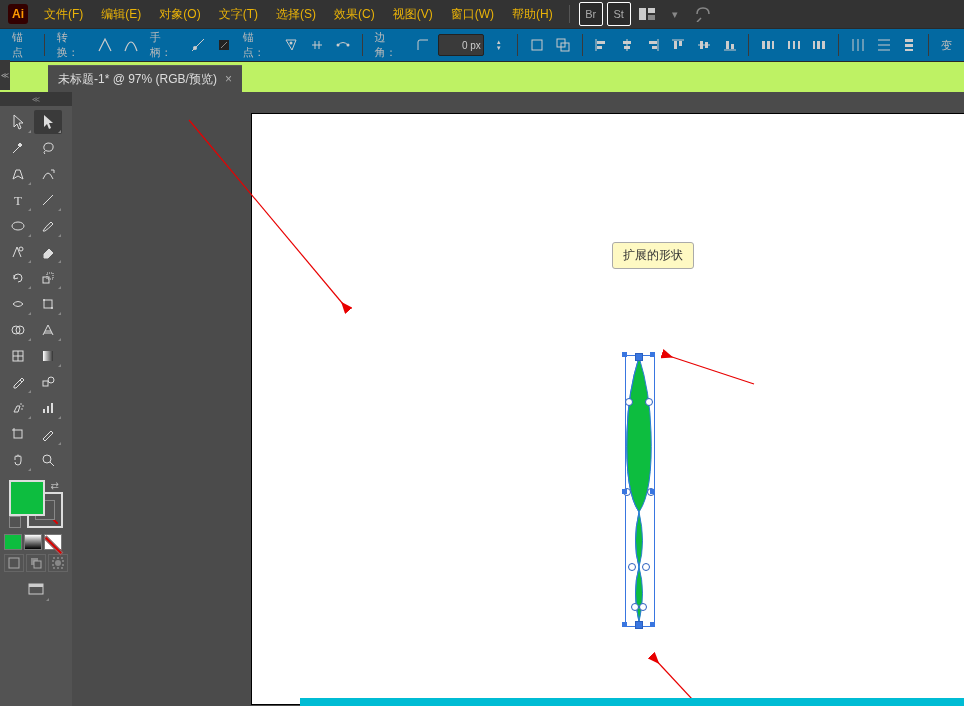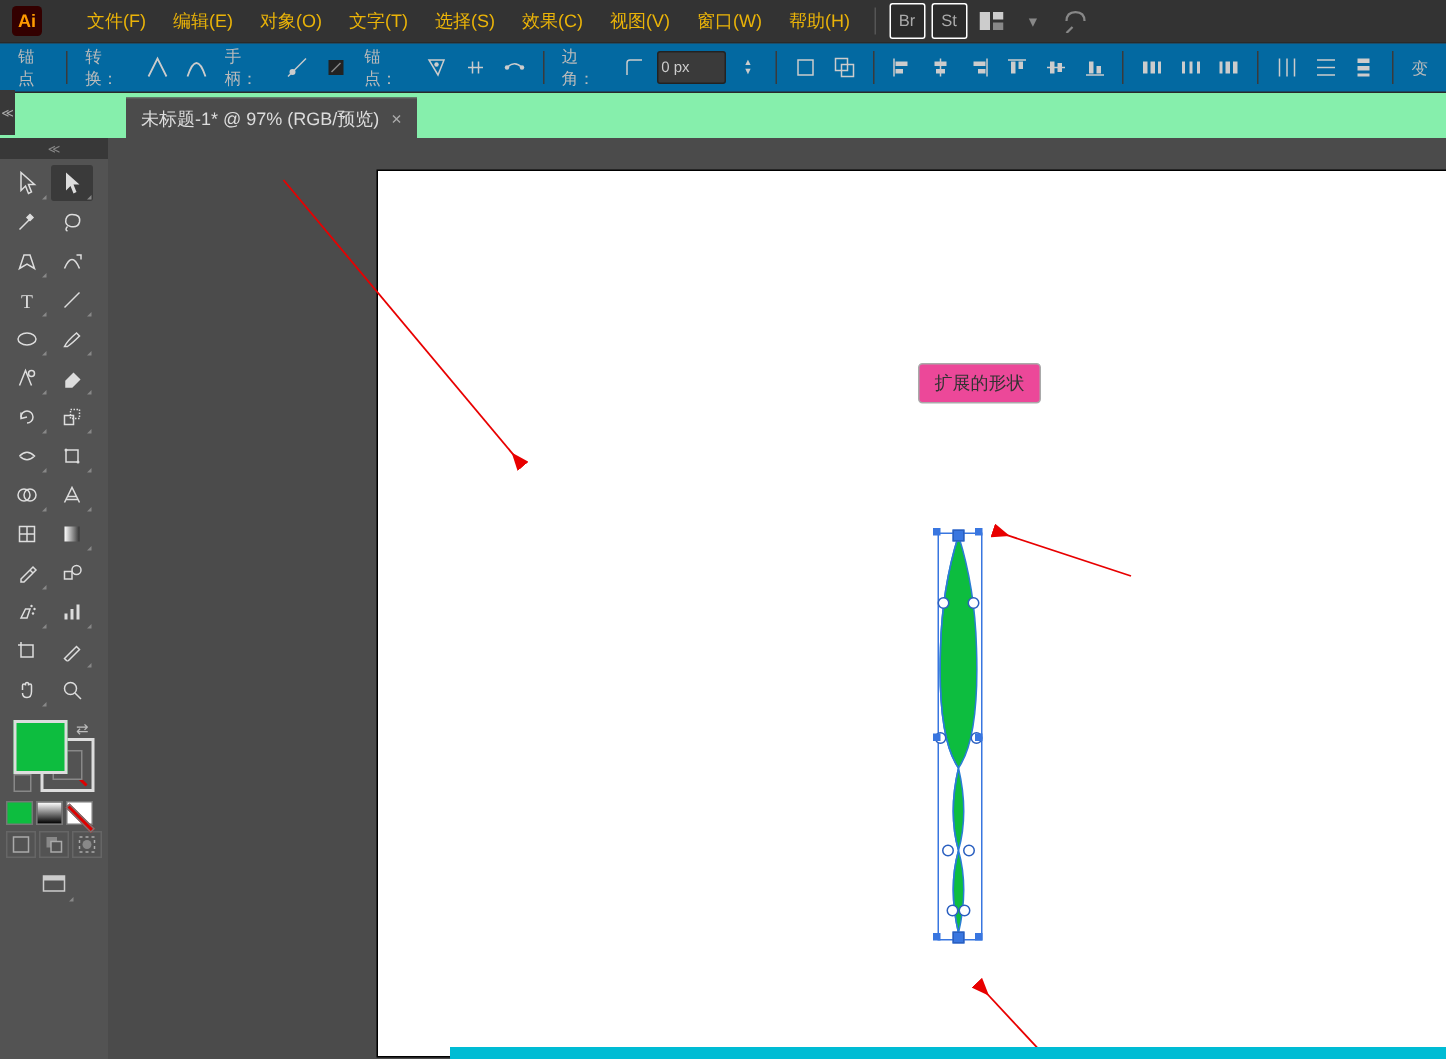--- a/index.html
+++ b/index.html
@@ -1,27 +1,27 @@
 <!DOCTYPE html>
 <html><head>
 <meta charset="utf-8">
 <style>
 html,body{margin:0;padding:0;width:964px;height:706px;overflow:hidden;font-family:"Microsoft YaHei",Arial,sans-serif;background:#4b4b4b;color:#ccc;font-size:11px}
 .menubar{height:28px;background:#333;display:flex;align-items:center;padding:0 8px;gap:2px;border-bottom:1px solid #2a2a2a}
-.ai-logo{width:20px;height:20px;background:#330000;border-radius:3px;display:flex;align-items:center;justify-content:center;color:#ff9a00;font-weight:bold;font-size:12px;margin-right:20px}
+.ai-logo{width:20px;height:20px;background:#330000;border-radius:3px;display:flex;align-items:center;justify-content:center;color:#ff9a00;font-weight:bold;font-size:12px;margin-right:6px}
 .menu-item{padding:4px 8px;color:#eab308;font-size:12px}
 .menu-sep{width:1px;height:18px;background:#555;margin:0 6px}
 .menu-icon-btn{width:22px;height:22px;display:flex;align-items:center;justify-content:center;color:#aaa;border:1px solid transparent;border-radius:2px;margin:0 1px}
 .menu-icon-btn.boxed{background:#2a2a2a;border:1px solid #ffffff}
 .control-bar{height:32px;background:#0369a1;display:flex;align-items:center;padding:0 8px;gap:4px;border-bottom:1px solid #2a2a2a}
 .cb-label{color:#bbb;font-size:11px;margin:0 4px}
 .cb-btn{width:24px;height:24px;display:flex;align-items:center;justify-content:center;color:#ccc;border-radius:2px}
 .cb-sep{width:1px;height:22px;background:#3a3a3a;margin:0 4px}
-.cb-input{width:40px;height:18px;background:#3a3a3a;border:1px solid #222;color:#ccc;text-align:left;font-size:10px;border-radius:2px}
-.tab-bar{height:30px;background:#86efac;display:flex;align-items:flex-end;padding-left:84px}
+.cb-input{width:40px;height:18px;background:#3a3a3a;border:1px solid #222;color:#ccc;text-align:right;font-size:10px;border-radius:2px}
+.tab-bar{height:30px;background:#bef264;display:flex;align-items:flex-end;padding-left:48px}
 .tab-bar-collapse{width:10px;height:30px;background:#383838;display:flex;align-items:center;justify-content:center;color:#aaa;position:absolute;left:0;top:60px;font-size:8px}
 .doc-tab{height:26px;background:#4b4b4b;display:flex;align-items:center;padding:0 10px;gap:8px;color:#ddd;font-size:12px;border-top:1px solid #5a5a5a}
 .tab-close{color:#aaa;font-size:12px}
 .main{display:flex;height:616px}
 .toolbar-wrap{width:72px;display:flex;flex-direction:column}
 .toolbar-collapse{height:14px;background:#383838;display:flex;align-items:center;justify-content:center;color:#888;font-size:8px}
 .toolbar{flex:1;background:#535353;padding:4px;display:flex;flex-direction:column;gap:0}
 .tool-row{display:flex;gap:2px;margin-bottom:2px}
 .tool{width:28px;height:24px;display:flex;align-items:center;justify-content:center;color:#ddd;border-radius:2px;position:relative}
 .tool.active{background:#3a3a3a}
@@ -32,21 +32,21 @@
 .stroke-sw::after{content:"";position:absolute;inset:6px;background:#535353;border:1px solid #888}
 .stroke-sw .none-slash{position:absolute;left:-1px;top:-1px;width:130%;height:2px;background:#d00;transform:rotate(45deg);transform-origin:left}
 .mini-swap{position:absolute;right:4px;top:0;font-size:10px;color:#bbb}
 .mini-default{position:absolute;left:0;bottom:0;width:10px;height:10px;border:1px solid #888}
 .color-row{display:flex;gap:2px;margin-top:4px}
 .color-row div{width:16px;height:14px;border:1px solid #777}
 .draw-mode{display:flex;gap:2px;margin-top:4px}
 .draw-mode div{width:18px;height:16px;border:1px solid #666;display:flex;align-items:center;justify-content:center}
 .canvas-area{flex:1;background:#4b4b4b;position:relative;overflow:hidden}
 .artboard{position:absolute;left:180px;top:22px;width:770px;height:590px;background:#fff;box-shadow:0 0 0 1px #000}
-.btn-expand{position:absolute;left:540px;top:150px;background:#ec4899;border:1px solid #aaa;padding:4px 10px;font-size:12px;color:#333;border-radius:3px}
+.btn-expand{position:absolute;left:540px;top:150px;background:#fef9c3;border:1px solid #aaa;padding:4px 10px;font-size:12px;color:#333;border-radius:3px}
 .svg-canvas{position:absolute;inset:0}
 .selection-box{position:absolute;border:1px solid #3976e0}
 .anchor{position:absolute;width:6px;height:6px;border:1px solid #2a5fc0;background:#fff;border-radius:50%;margin:-4px}
 .anchor.sq{border-radius:0;background:#3976e0}
 .handle-pt{position:absolute;width:5px;height:5px;background:#3976e0;margin:-3px}
 .bottom-status{position:absolute;left:300px;bottom:0;right:0;height:8px;background:#00bcd4}
 </style>
 </head>
 <body>
 

